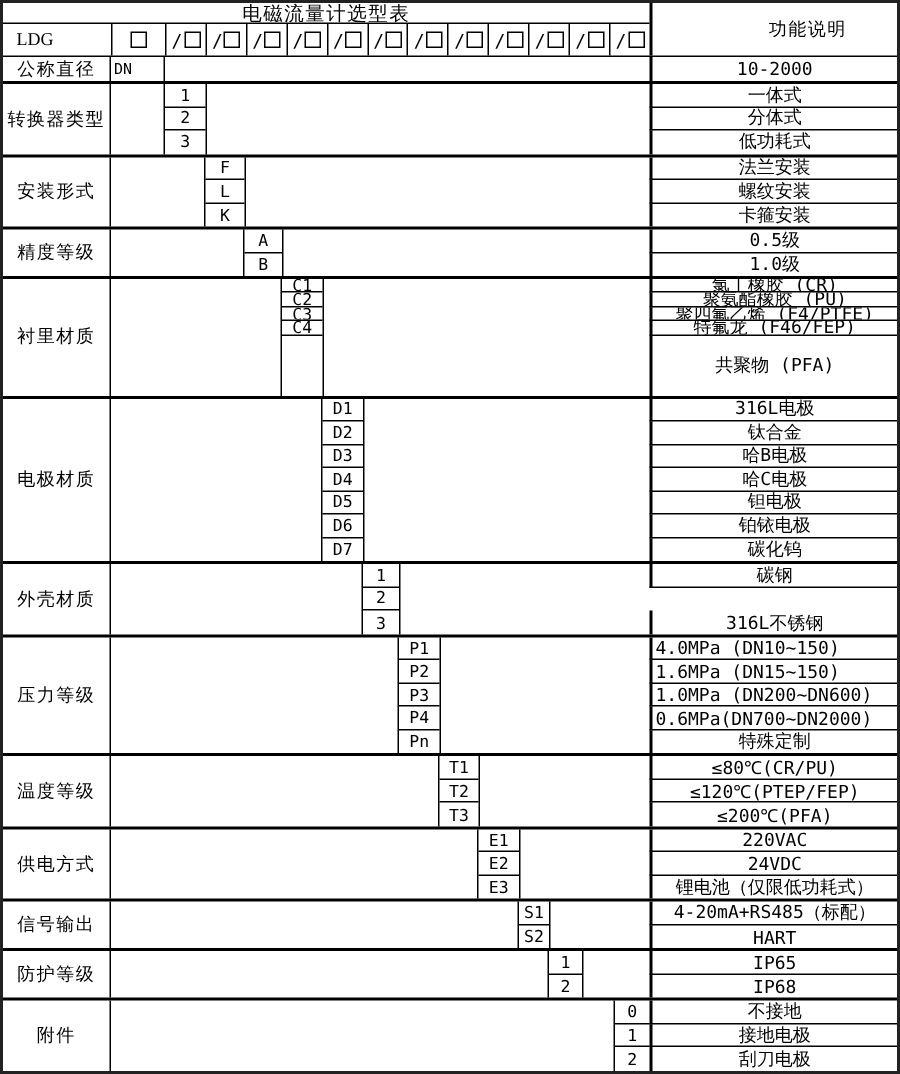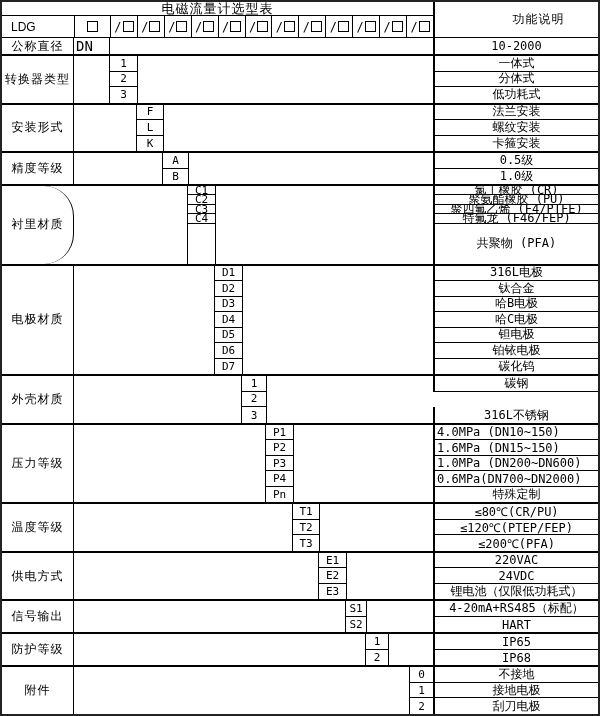--- a/index.html
+++ b/index.html
@@ -28,22 +28,22 @@
   }
   .cell{
     display:flex;align-items:center;justify-content:center;
     overflow:hidden;white-space:nowrap;box-sizing:border-box;
     min-width:0;min-height:0;font-size:12px;
   }
   .title{font-size:13px;letter-spacing:1px;}
   .label{font-size:12px;letter-spacing:1px;}
   .code{font-family:"DejaVu Sans Mono",monospace;font-size:11px;}
   .desc{font-family:"DejaVu Sans Mono","Liberation Sans",sans-serif;font-size:12px;}
-  .ldg{font-family:Liberation Sans, sans-serif;font-size:12px;justify-content:flex-start;padding-left:9px;}
-  .dncode{justify-content:flex-start;padding-left:2px;font-family:"DejaVu Sans Mono",monospace;font-size:14px;}
+  .ldg{font-family:Liberation Serif, serif;font-size:12px;justify-content:flex-start;padding-left:9px;}
+  .dncode{justify-content:flex-start;padding-left:2px;font-family:"DejaVu Sans Mono",monospace;font-size:10px;}
   .left{justify-content:flex-start;padding-left:2px;}
   .bb{border-bottom:1px solid #000;}
   .br{border-right:1px solid #000;}
   .bl{border-left:1px solid #000;}
   .bl2{border-left:2px solid #000;}
   .box{display:inline-block;width:11px;height:11px;border:1px solid #000;box-sizing:border-box;background:#fff;}
   .slash{font-family:"DejaVu Sans Mono",monospace;font-size:12px;margin-right:1px;}
 </style>
 </head>
 <body>
@@ -136,21 +136,21 @@
     <div class="grid section" style="flex-grow: 2;">
       <div class="cell label br" style="grid-area: 1 / 1 / 3;">精度等级</div>
       <div class="cell br" style="grid-area: 1 / 2 / 3 / 5;"></div>
       <div class="cell bl" style="grid-area: 1 / 6 / 3 / 16;"></div>
       <div class="cell code bb" style="grid-area: 1 / 5;">A</div>
       <div class="cell desc bl2 bb" style="grid-area: 1 / 16;">0.5级</div>
       <div class="cell code" style="grid-area: 2 / 5;">B</div>
       <div class="cell desc bl2" style="grid-area: 2 / 16;">1.0级</div>
     </div>
     <div class="grid section" style="flex-grow: 5;">
-      <div class="cell label br" style="grid-area: 1 / 1 / 6; border-radius: 30px;">衬里材质</div>
+      <div class="cell label br" style="grid-area: 1 / 1 / 6;">衬里材质</div>
       <div class="cell br" style="grid-area: 1 / 2 / 6 / 6;"></div>
       <div class="cell bl" style="grid-area: 1 / 7 / 6 / 16;"></div>
       <div class="cell code bb" style="grid-area: 1 / 6;">C1</div>
       <div class="cell desc bl2 bb" style="grid-area: 1 / 16;">氯丁橡胶 (CR)</div>
       <div class="cell code bb" style="grid-area: 2 / 6;">C2</div>
       <div class="cell desc bl2 bb" style="grid-area: 2 / 16;">聚氨酯橡胶 (PU)</div>
       <div class="cell code bb" style="grid-area: 3 / 6;">C3</div>
       <div class="cell desc bl2 bb" style="grid-area: 3 / 16;">聚四氟乙烯 (F4/PTFE)</div>
       <div class="cell code bb" style="grid-area: 4 / 6;">C4</div>
       <div class="cell desc bl2 bb" style="grid-area: 4 / 16;">特氟龙 (F46/FEP)</div>

